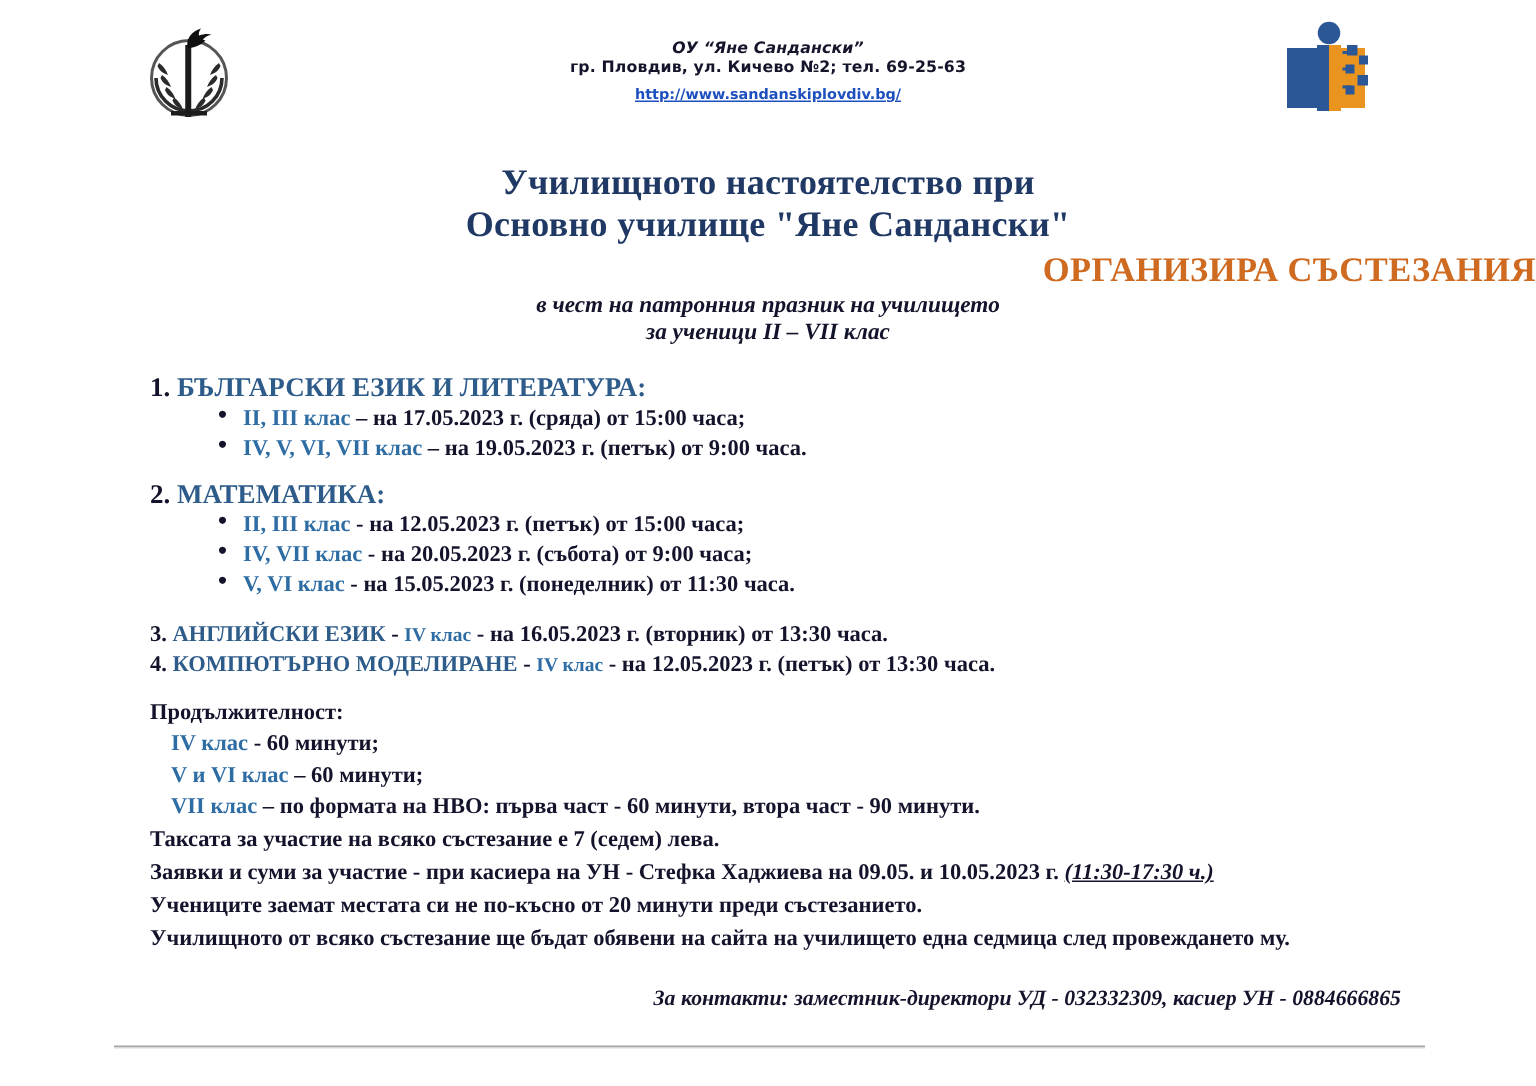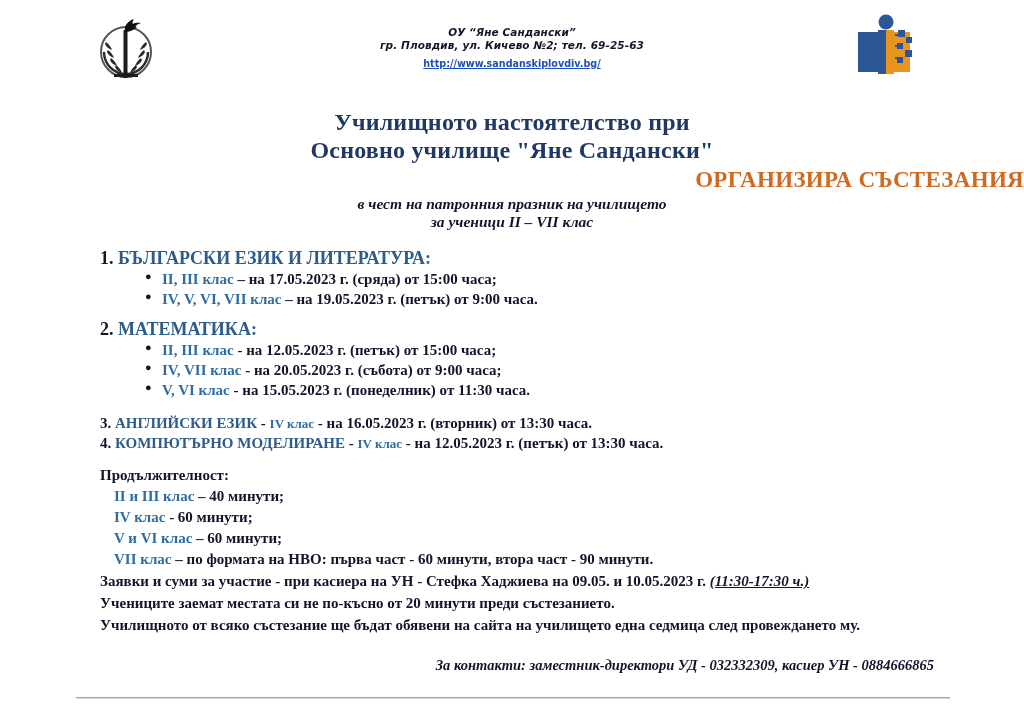--- a/index.html
+++ b/index.html
@@ -55,21 +55,20 @@
   .hdr-school {
     font-size: 10.5px;
     font-weight: bold;
     font-style: italic;
     color: #14142b;
     letter-spacing: .1px;
   }
   .hdr-addr {
     font-size: 10.5px;
     font-weight: bold;
-    font-style: italic;
     color: #14142b;
     letter-spacing: .1px;
   }
   .hdr-mail {
     font-size: 9.6px;
     font-weight: bold;
     color: #14142b;
     letter-spacing: .05px;
     margin-top: 1px;
   }
@@ -319,32 +318,30 @@
 
     <div class="line-simple">
       <span class="num">4.</span>
       <span class="subj">КОМПЮТЪРНО МОДЕЛИРАНЕ</span><span> - </span><span class="grade-sm">IV клас</span><span> - на 12.05.2023 г. (петък)  от 13:30 часа.</span>
     </div>
 
     <div class="spacer-md"></div>
 
     <div class="dur-head">Продължителност:</div>
     <div class="dur-item">
-      <span class="grade">II и III клас</span><span> – 40 минути;</span>
-    </div>
-    <div class="dur-item">
       <span class="grade">IV клас</span><span> - 60 минути;</span>
     </div>
     <div class="dur-item">
       <span class="grade">V и VI клас</span><span> – 60 минути;</span>
     </div>
     <div class="dur-item">
       <span class="grade">VII клас</span><span> – по формата на НВО: първа част - 60 минути, втора част - 90 минути.</span>
     </div>
 
+    <div class="para">Таксата за участие на всяко състезание е 7 (седем) лева.</div>
     <div class="para">
       <span>Заявки и суми за участие - при касиера на УН - Стефка Хаджиева на 09.05. и 10.05.2023 г. </span><span class="uline-it">(11:30-17:30 ч.)</span>
     </div>
     <div class="para">Учениците заемат местата си не по-късно от 20 минути преди състезанието.</div>
     <div class="para">Училищното от всяко състезание ще бъдат обявени на сайта на училището една седмица след провеждането му.</div>
 
   </div>
 
   <div class="contacts">За контакти: заместник-директори УД - 032332309, касиер УН - 0884666865</div>
 

